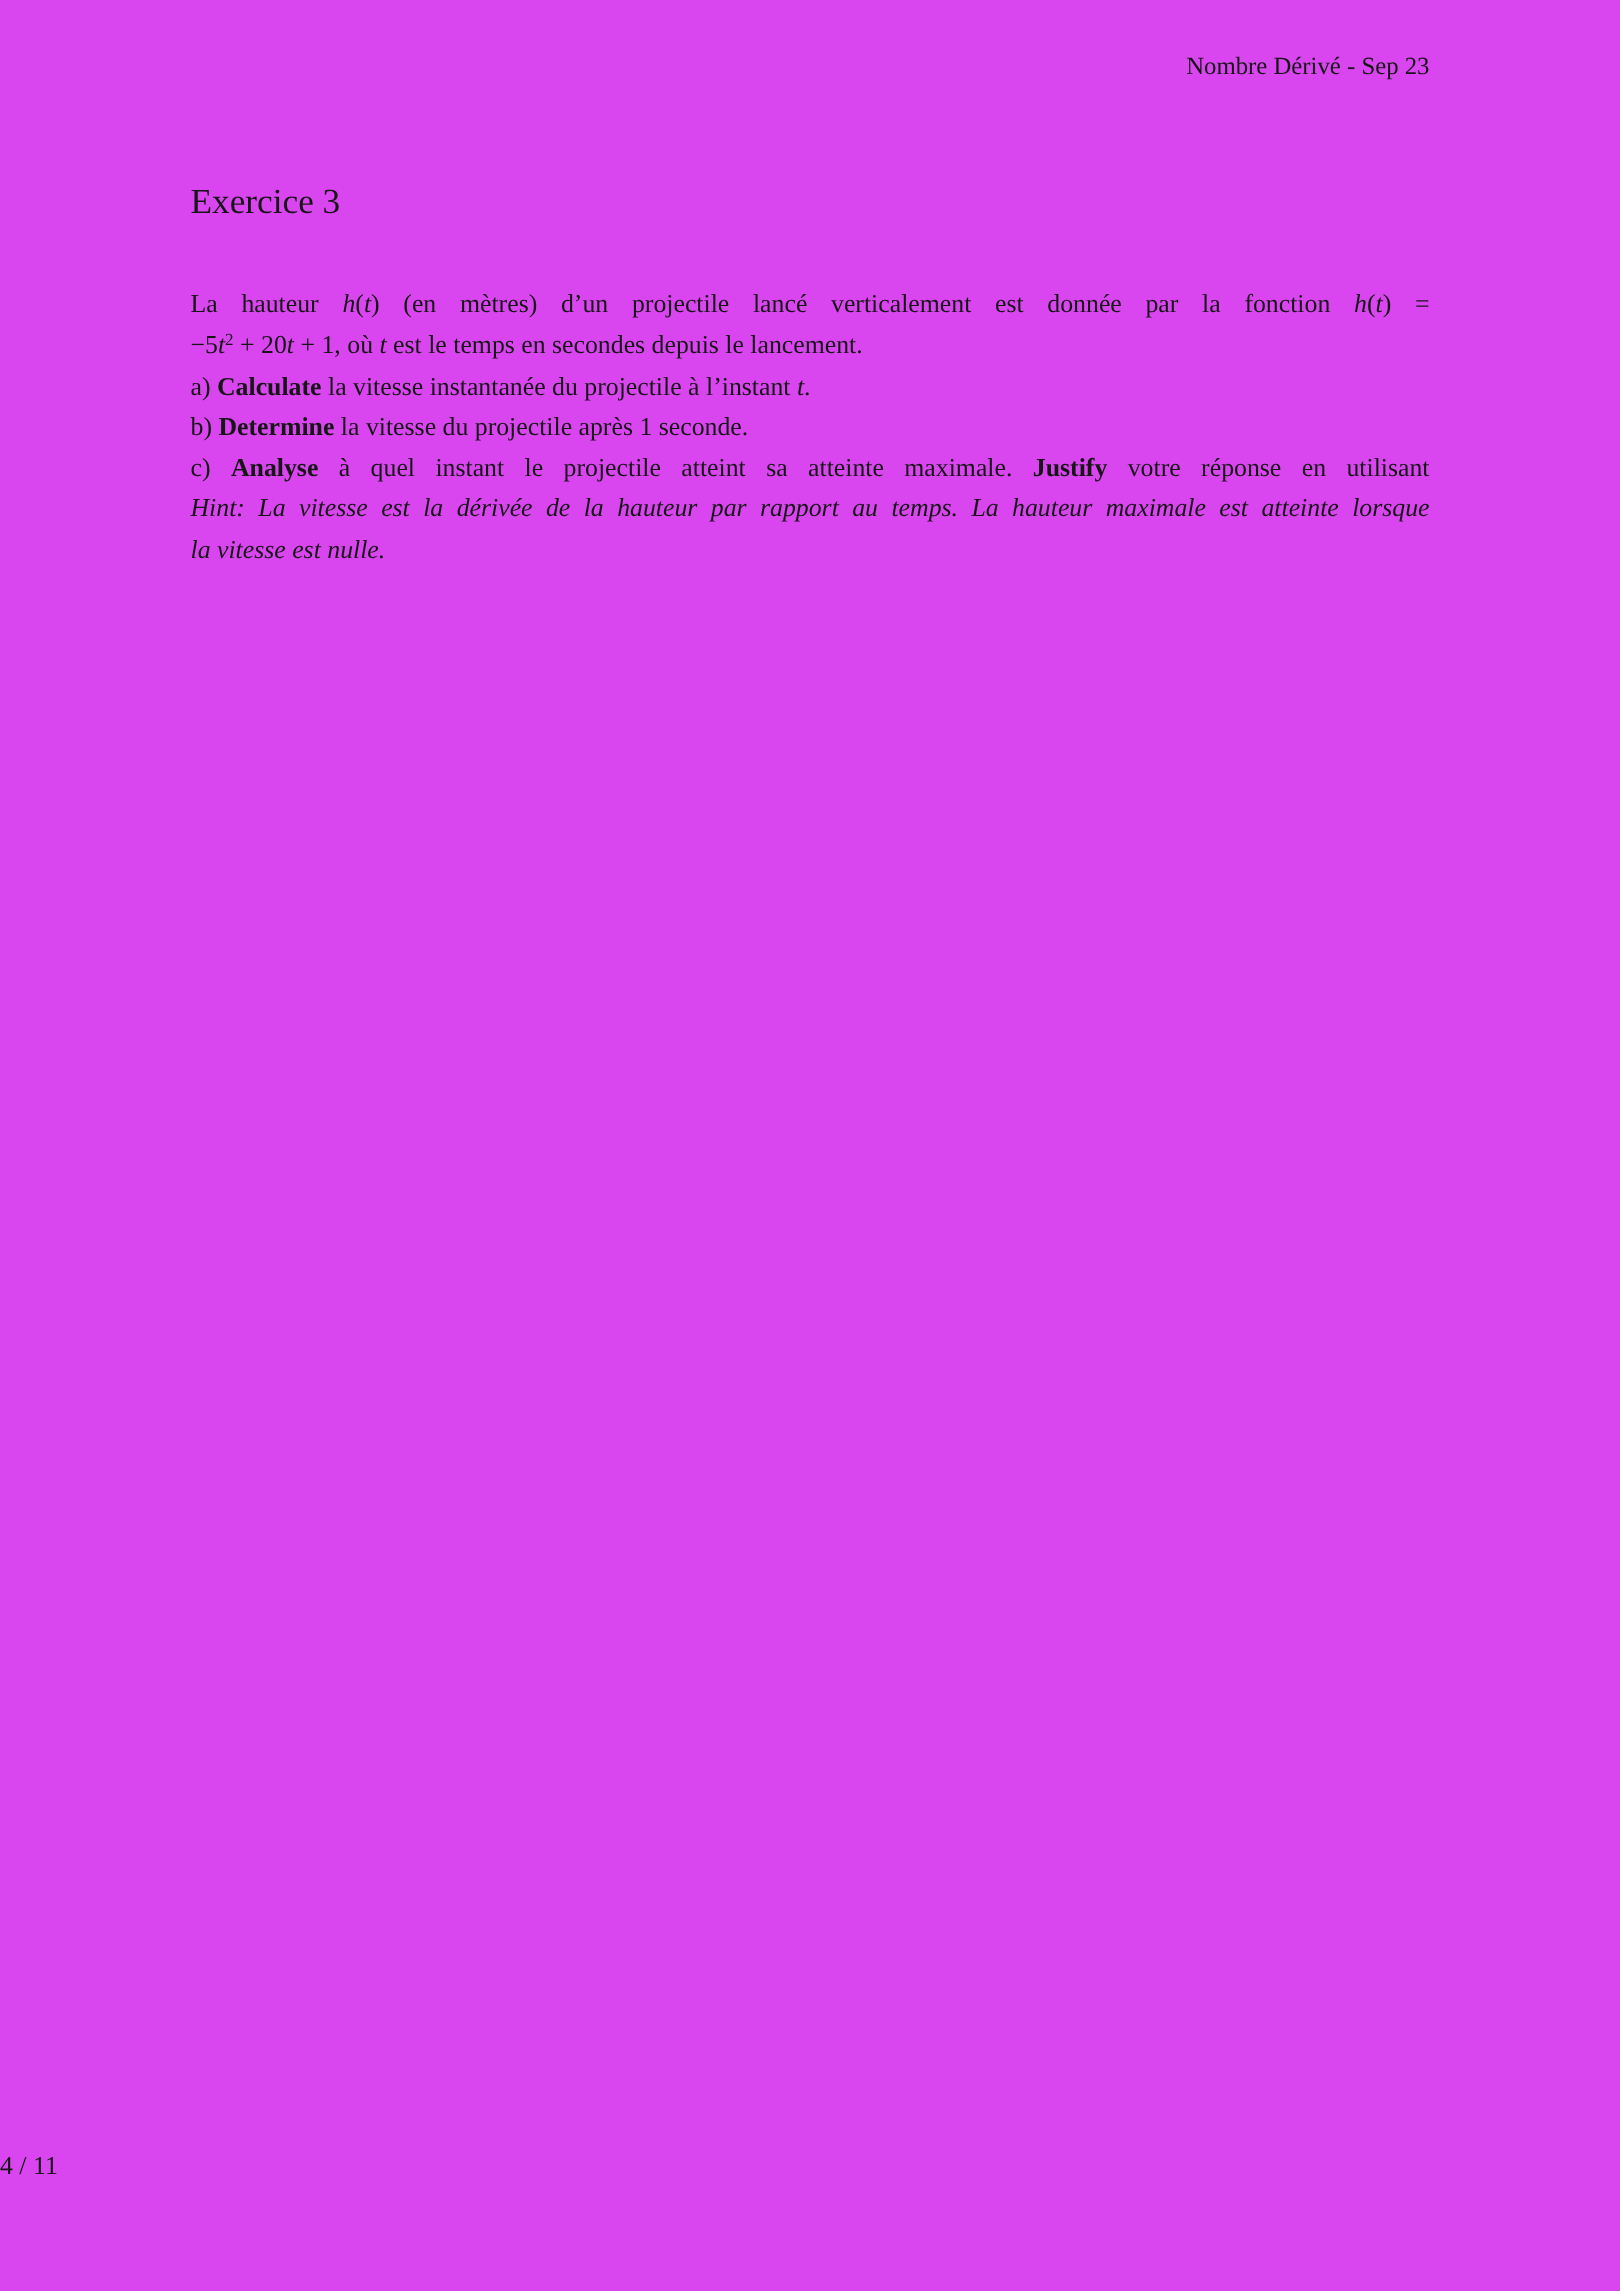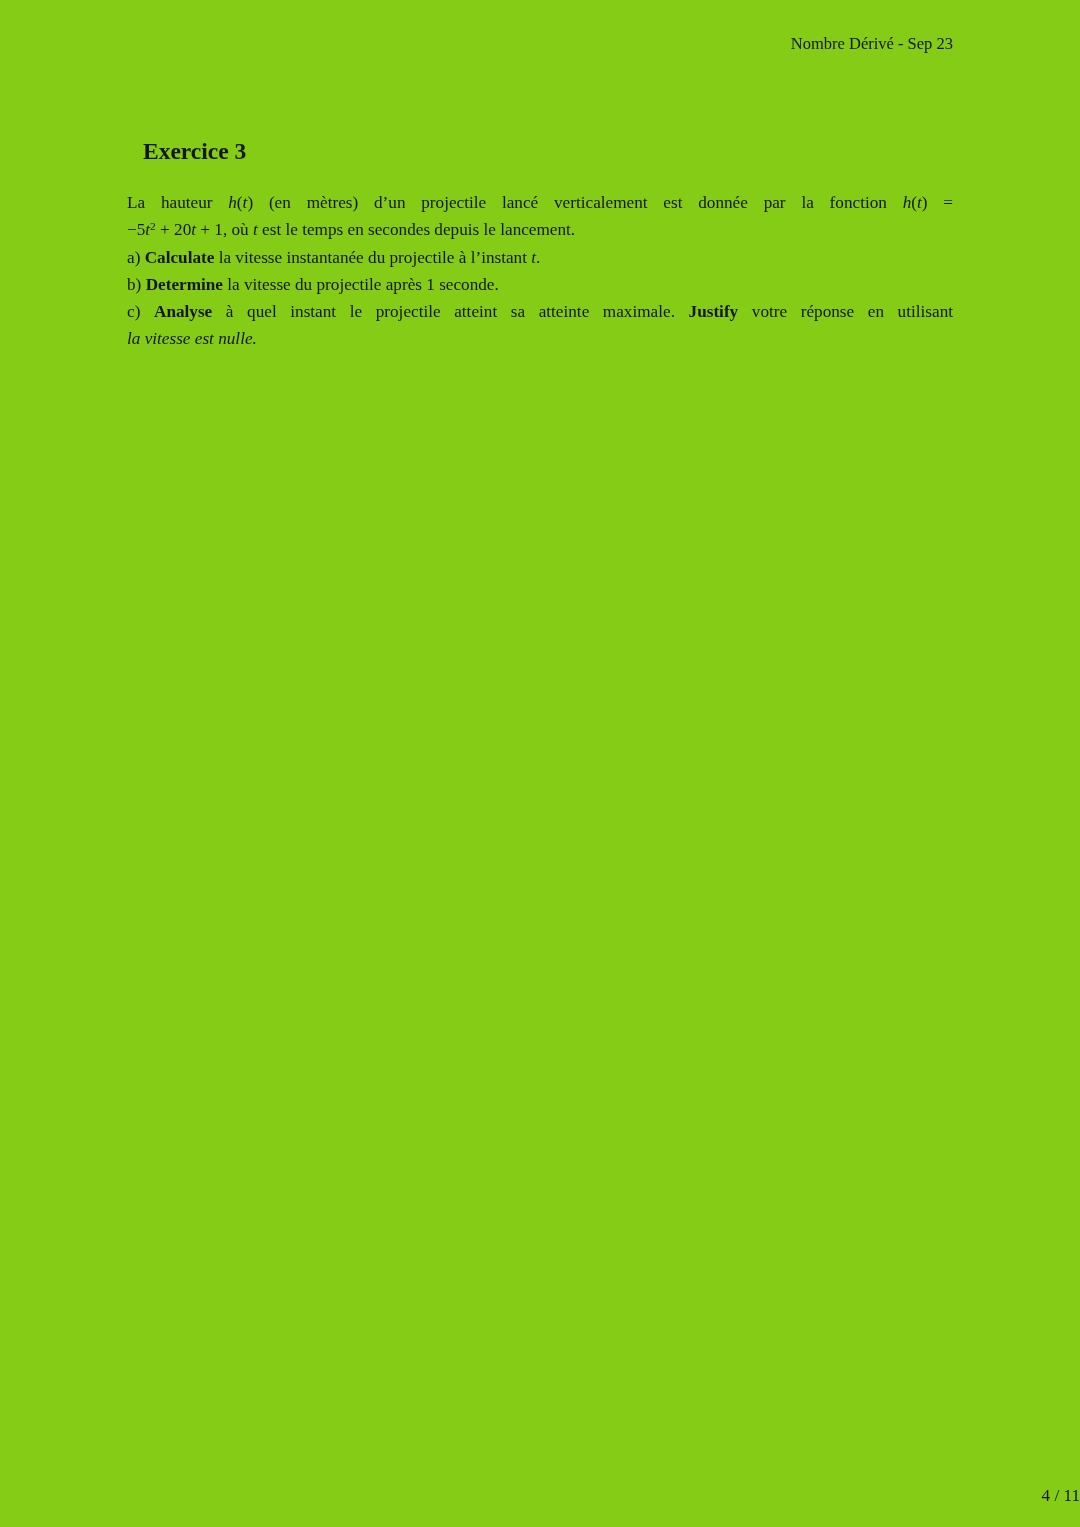--- a/index.html
+++ b/index.html
@@ -4,41 +4,41 @@
 <style>
   html, body {
     margin: 0;
     padding: 0;
     background: #ffffff;
   }
   .page {
     position: relative;
     width: 1080px;
     height: 1527px;
-    background: #84cc16;
+    background: #d946ef;
     color: #161616;
     font-family: "Liberation Serif", serif;
     overflow: hidden;
   }
   .header {
     position: absolute;
     top: 34px;
     right: 127px;
     font-size: 16.5px;
     line-height: 20px;
     text-align: right;
     white-space: nowrap;
   }
   .title {
     position: absolute;
     top: 120px;
     left: 127px;
-    margin: 16px;
+    margin: 0;
     font-size: 23.5px;
-    font-weight: 700;
+    font-weight: 400;
     line-height: 30px;
   }
   .content {
     position: absolute;
     top: 167px;
     left: 127px;
     width: 826px;
     font-size: 17.2px;
     line-height: 27.3px;
     margin-top: 22px;
@@ -56,41 +56,42 @@
   .s-i { font-style: italic; }
   .s-m { font-style: italic; }
   sup.s-sup {
     font-size: 66%;
     line-height: 0;
     vertical-align: 0.45em;
     font-style: normal;
   }
   .footer {
     position: absolute;
-    top: 1484px;
+    top: 1432px;
     left: 0;
     width: 1080px;
-    text-align: right;
+    text-align: left;
     font-size: 17.2px;
     line-height: 24px;
   }
 </style>
 </head>
 <body>
 
 <div class="page">
 
   <div class="header">Nombre Dérivé - Sep 23</div>
 
   <h1 class="title">Exercice 3</h1>
 
   <div class="content">
     <div class="line j"><span class="s-n">La hauteur </span><span class="s-m">h</span><span class="s-n">(</span><span class="s-m">t</span><span class="s-n">) (en mètres) d’un projectile lancé verticalement est donnée par la fonction </span><span class="s-m">h</span><span class="s-n">(</span><span class="s-m">t</span><span class="s-n">) =</span></div>
     <div class="line"><span class="s-n">−5</span><span class="s-m">t</span><sup class="s-sup">2</sup><span class="s-n"> + 20</span><span class="s-m">t</span><span class="s-n"> + 1, où </span><span class="s-m">t</span><span class="s-n"> est le temps en secondes depuis le lancement.</span></div>
     <div class="line"><span class="s-n">a) </span><span class="s-b">Calculate</span><span class="s-n"> la vitesse instantanée du projectile à l’instant </span><span class="s-m">t</span><span class="s-n">.</span></div>
     <div class="line"><span class="s-n">b) </span><span class="s-b">Determine</span><span class="s-n"> la vitesse du projectile après 1 seconde.</span></div>
     <div class="line j"><span class="s-n">c) </span><span class="s-b">Analyse</span><span class="s-n"> à quel instant le projectile atteint sa atteinte maximale. </span><span class="s-b">Justify</span><span class="s-n"> votre réponse en utilisant</span></div>
+    <div class="line j"><span class="s-i">Hint: La vitesse est la dérivée de la hauteur par rapport au temps. La hauteur maximale est atteinte lorsque</span></div>
     <div class="line"><span class="s-i">la vitesse est nulle.</span></div>
   </div>
 
   <div class="footer">4 / 11</div>
 
 </div>
 
 </body></html>

